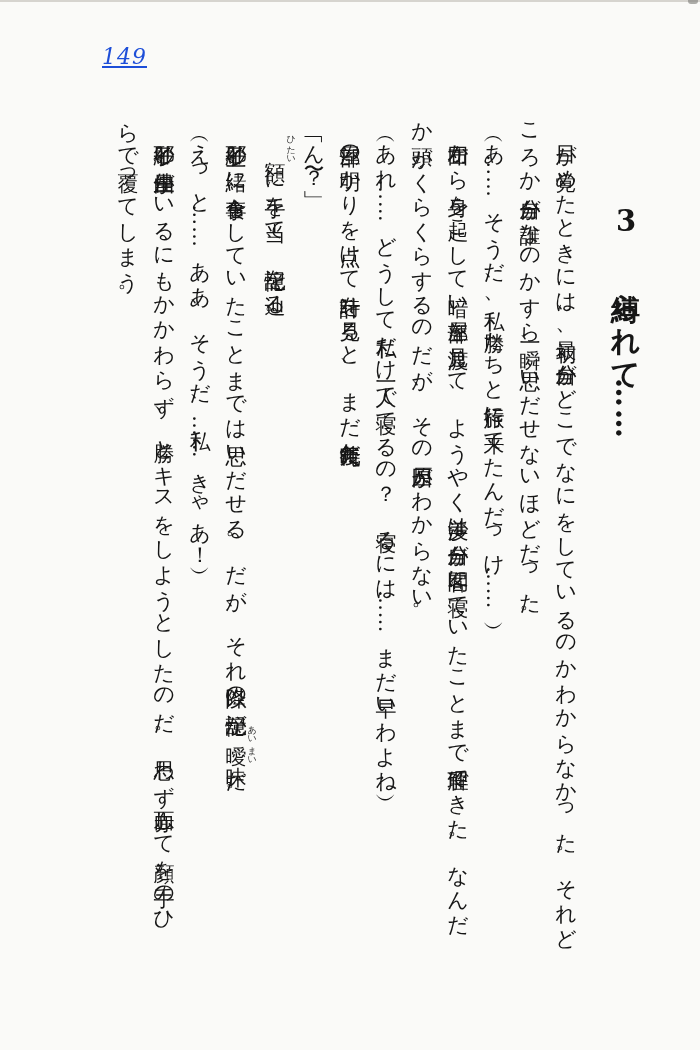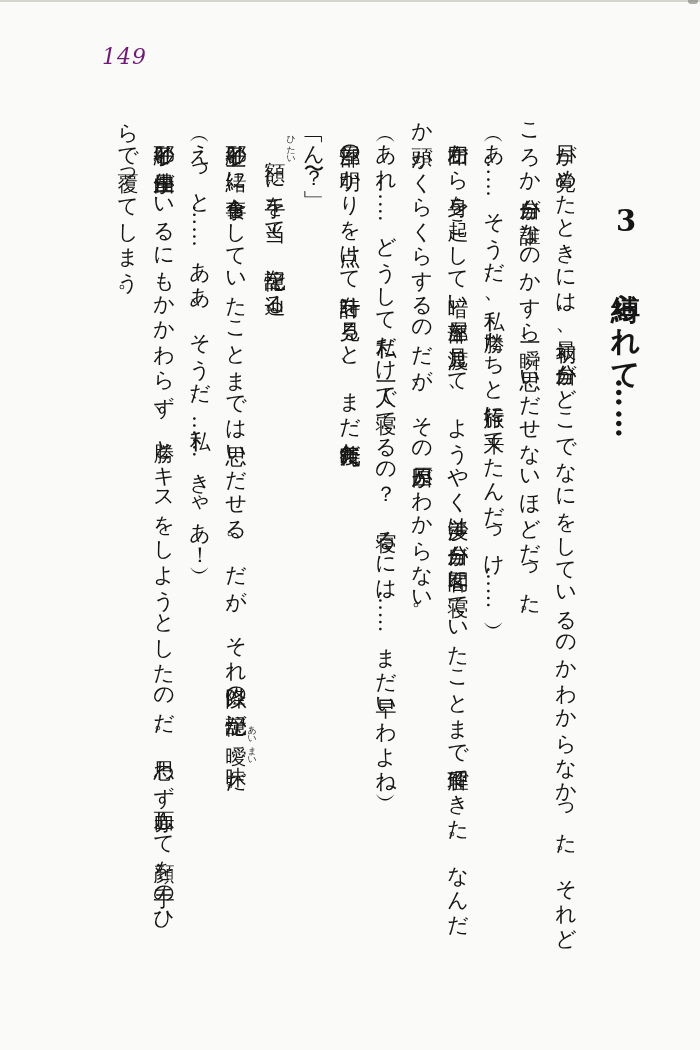--- a/index.html
+++ b/index.html
@@ -29,21 +29,22 @@
     border-radius: 0 0 3px 3px;
     opacity: .7;
   }
   .page-number {
     position: absolute;
     top: 44px;
     left: 102px;
     font-style: italic;
     font-size: 22px;
     letter-spacing: 1px;
-    color: #701a75;
+    color: #1d4ed8;
+    text-decoration: underline;
   }
   .text-block {
     position: absolute;
     top: 108px;
     right: 56px;
     height: 832px;
     writing-mode: vertical-rl;
     text-orientation: mixed;
     line-break: strict;
   }

